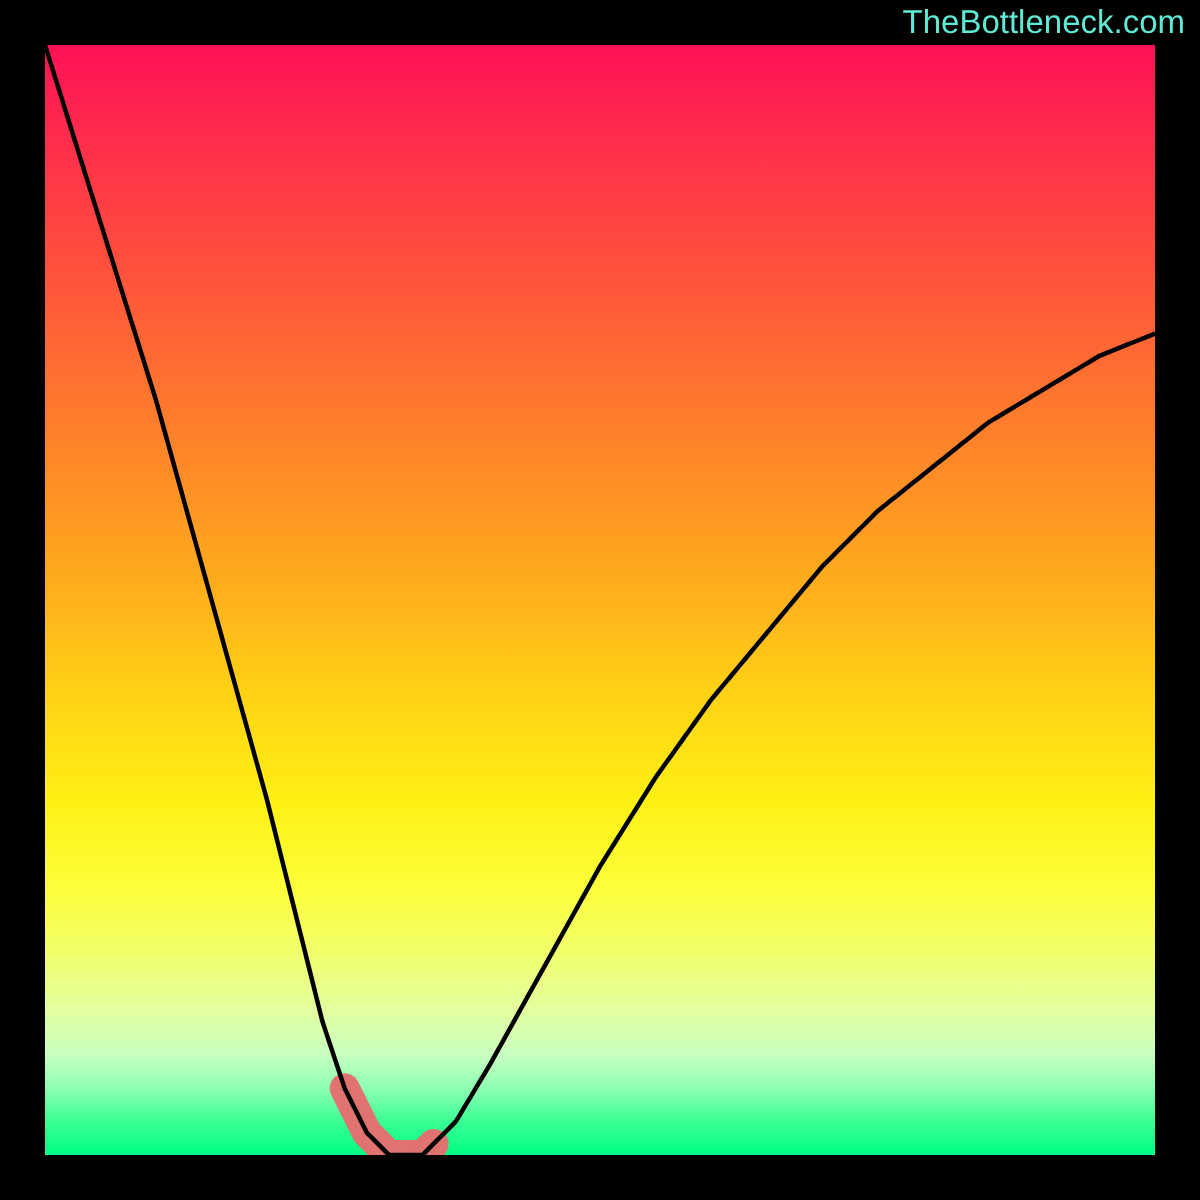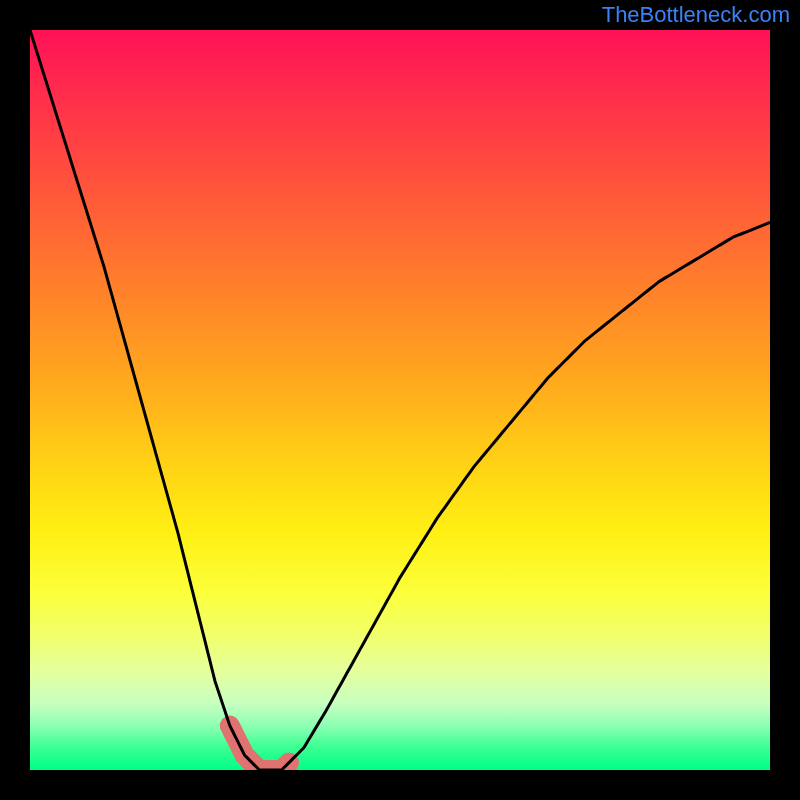--- a/index.html
+++ b/index.html
@@ -14,21 +14,21 @@
   .frame {
     position: relative;
     width: 800px;
     height: 800px;
     background: #000;
   }
   .watermark {
     position: absolute;
     top: 2px;
     right: 10px;
-    color: #3b82f6;
+    color: #5eead4;
     font-size: 22px;
     z-index: 20;
     user-select: none;
   }
   .plot-area {
     position: absolute;
     left: 30px;
     top: 30px;
     width: 740px;
     height: 740px;

